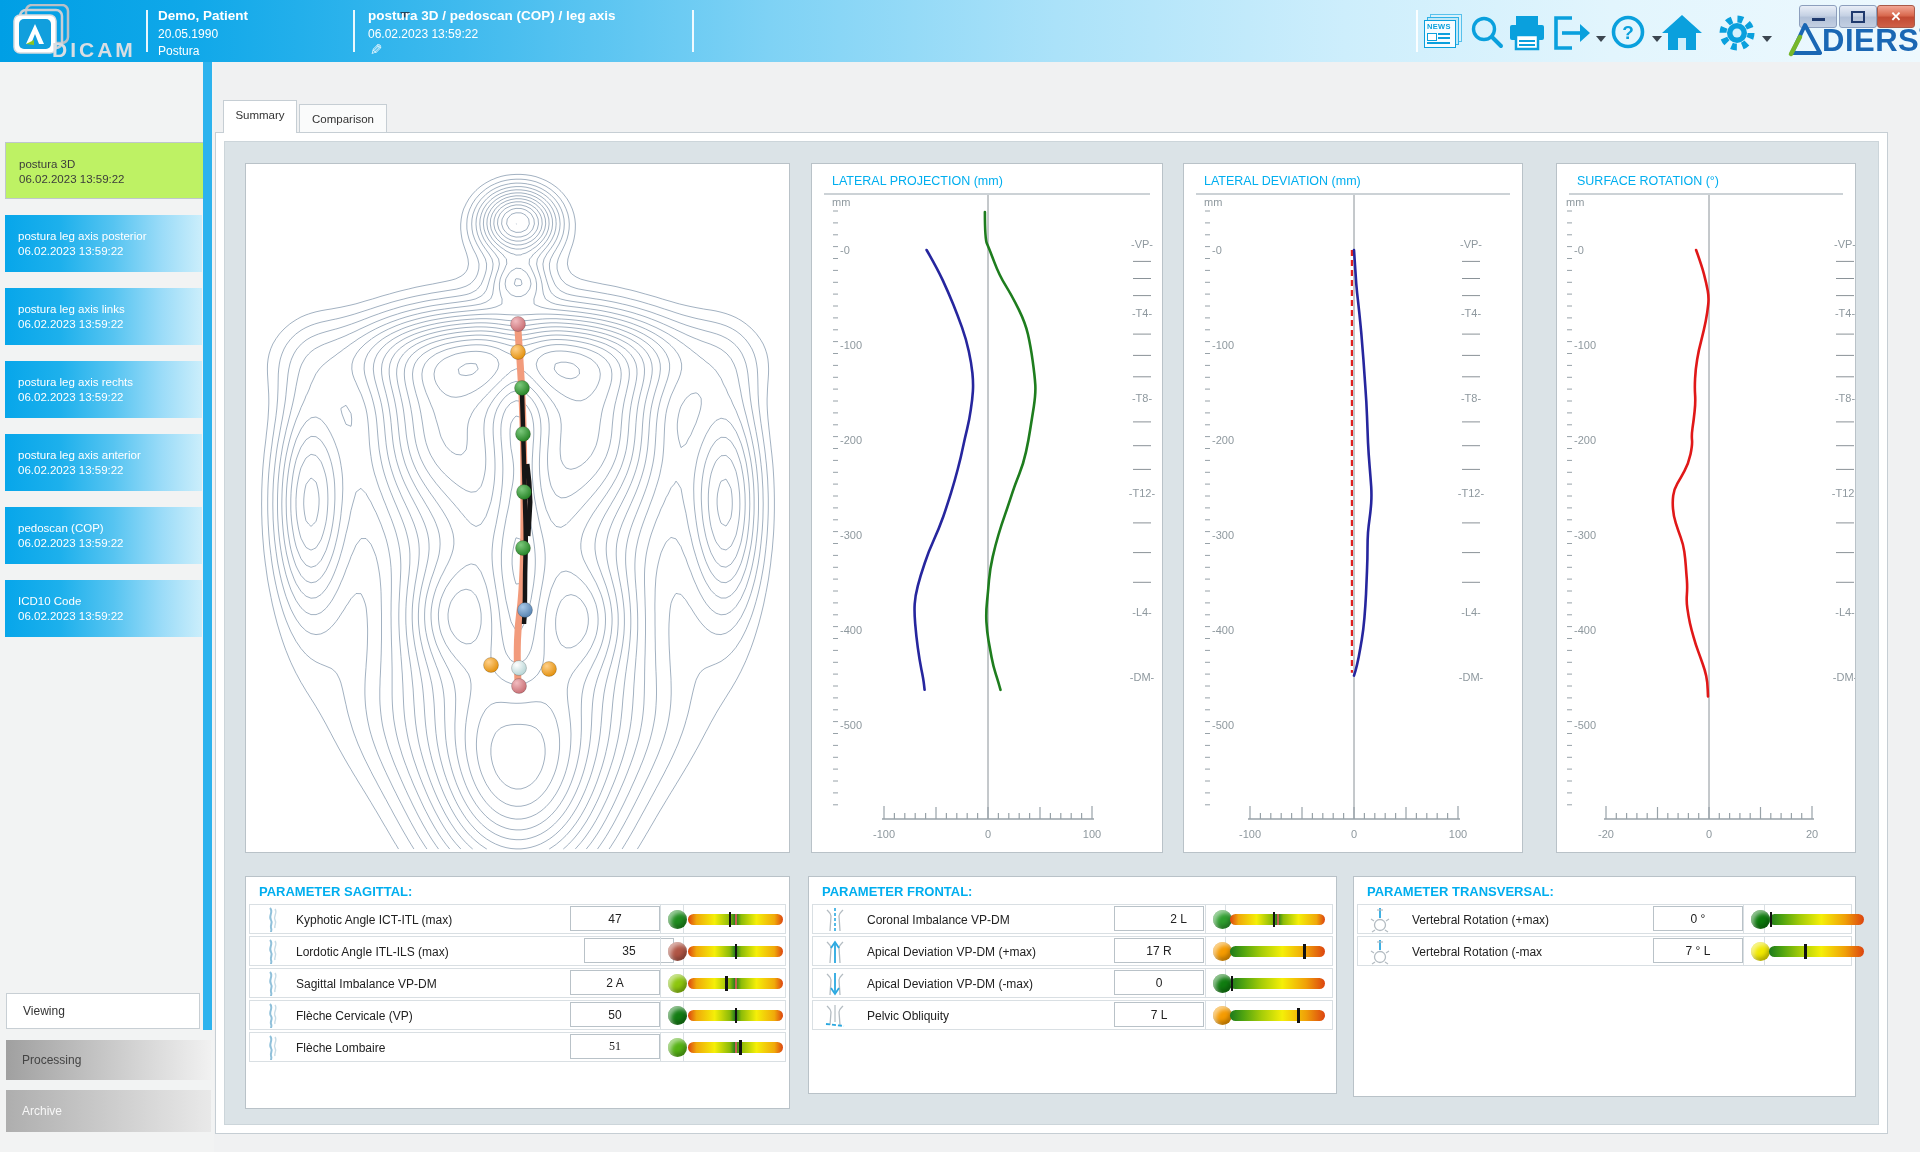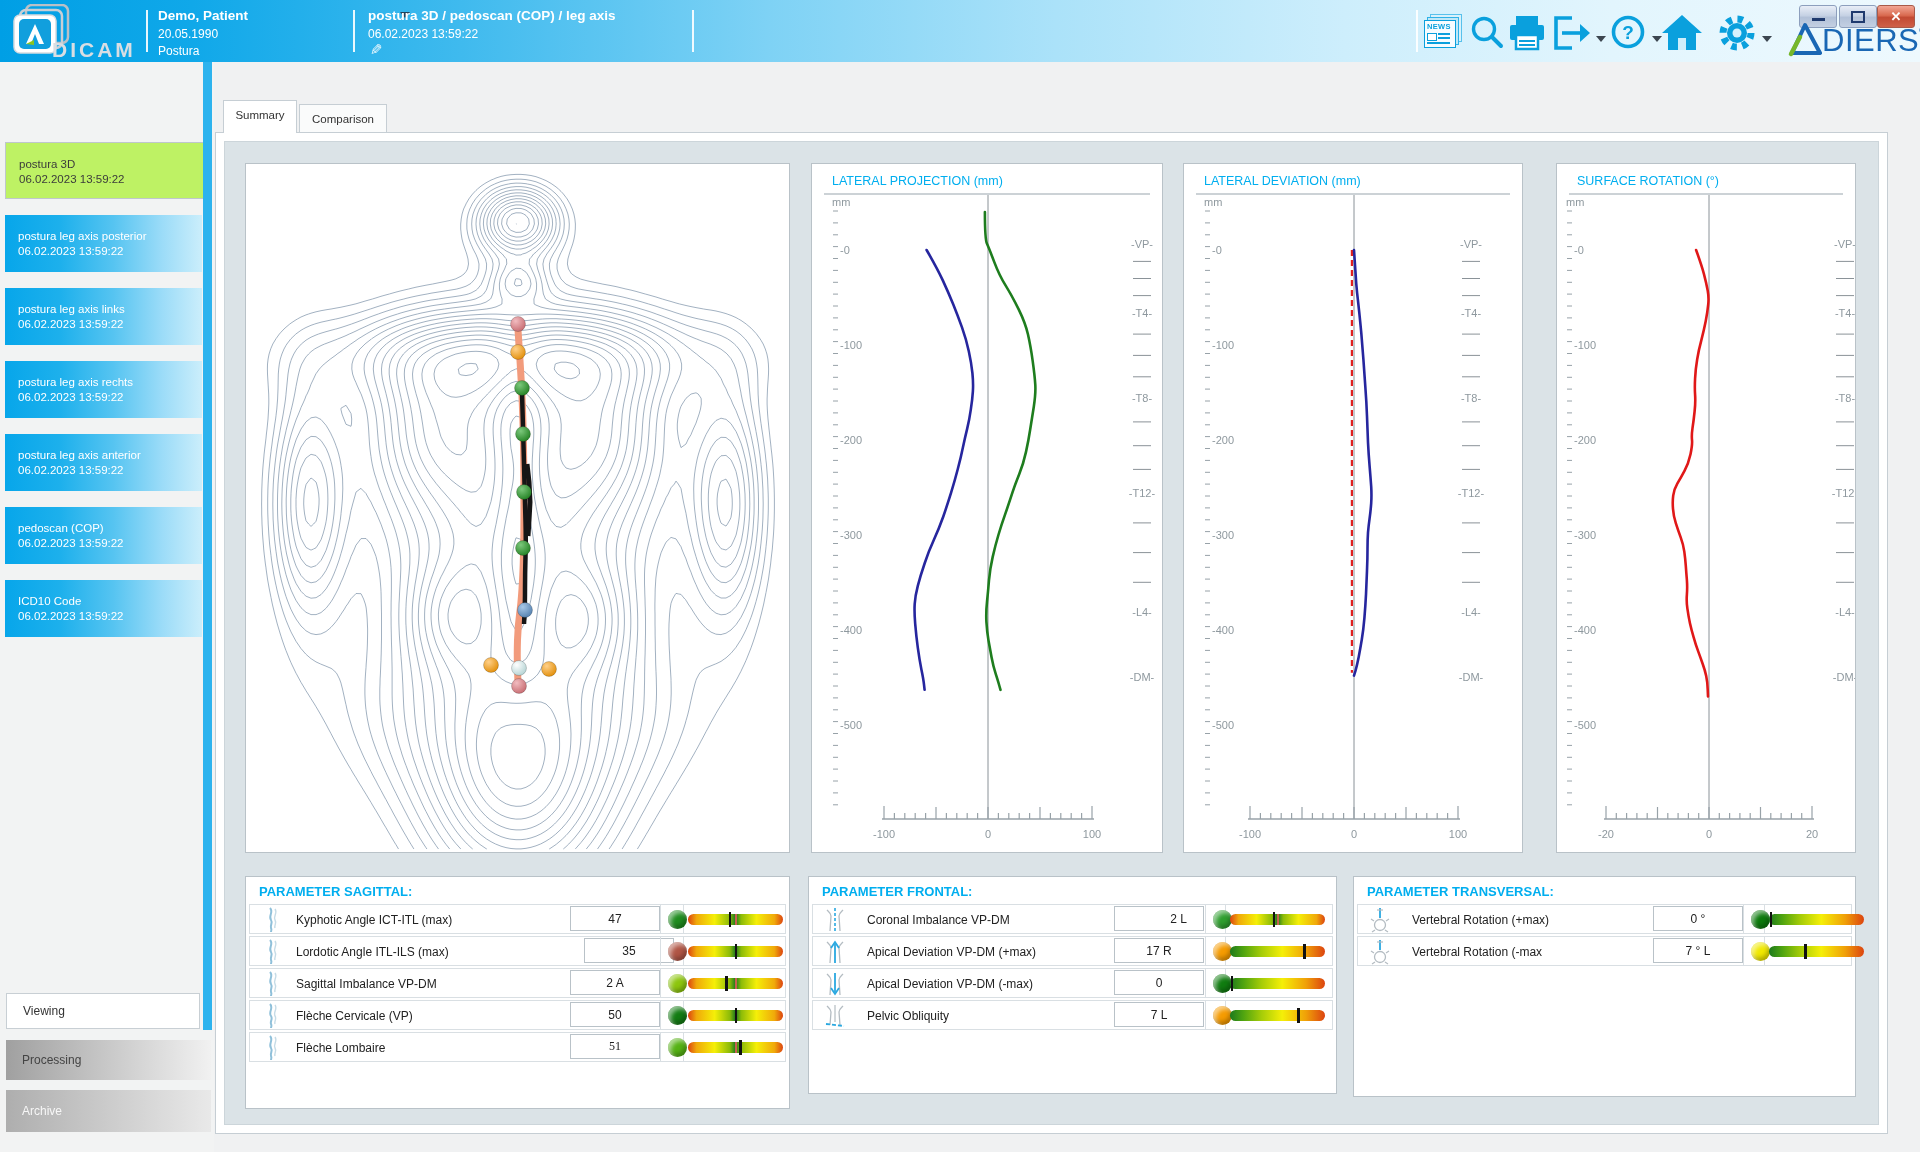--- a/index.html
+++ b/index.html
@@ -14,21 +14,21 @@
   .hdr-sub{font-size:12px;}
   .logo-tile{position:absolute;left:12px;top:4px;}
   .logo-text{position:absolute;left:52px;top:38px;font-size:21px;font-weight:bold;color:#d9dee3;letter-spacing:3px;}
   .caret{position:absolute;width:0;height:0;border-left:5px solid transparent;border-right:5px solid transparent;border-top:6px solid #24435c;}
   .tool-caret{border-top-color:#3c4650;}
   .winbtn{position:absolute;top:5px;width:36px;height:21px;border-radius:3px;border:1px solid #8d9fbd;
     background:linear-gradient(180deg,#e9eef7 0%,#c6d2e4 45%,#b2c1d8 55%,#c3cfe2 100%);
     display:flex;align-items:center;justify-content:center;}
   .winbtn-close{background:linear-gradient(180deg,#f2a795 0%,#d96a50 45%,#c24a33 55%,#cf6048 100%);border-color:#a85a49;}
   .diers{position:absolute;left:1786px;top:22px;display:flex;align-items:center;}
-  .diers-text{font-size:31px;font-weight:normal;color:#1a67b4;letter-spacing:.5px;line-height:1;}
+  .diers-text{font-size:31px;font-weight:bold;color:#1a67b4;letter-spacing:.5px;line-height:1;}
   .diers-reg{font-size:10px;color:#1a67b4;vertical-align:top;position:relative;top:-10px;}
   .news-box{position:absolute;left:1424px;top:16px;width:36px;height:32px;}
   .news-card{position:absolute;left:0;top:4px;width:30px;height:26px;background:#f6fcff;border:1.6px solid #0aa0dd;
      box-shadow:3px -3px 0 -1px #bfe8f8,3px -3px 0 0 #2fb2e8,6px -6px 0 -1px #d8f1fb,6px -6px 0 0 #57c1ec;}
   .news-word{font-size:7.5px;font-weight:bold;color:#0aa0dd;position:absolute;left:2px;top:1px;letter-spacing:.3px;}
   .news-line{position:absolute;height:2px;background:#0aa0dd;}
   .pencil{position:absolute;font-size:15px;color:#f0fafe;transform:scaleX(-1);}
   
   .sidebar{position:absolute;left:0;top:62px;width:214px;height:1090px;background:#f2f3f3;}
   .blue-strip{position:absolute;left:203px;top:62px;width:9px;height:968px;background:#2db3ee;}

